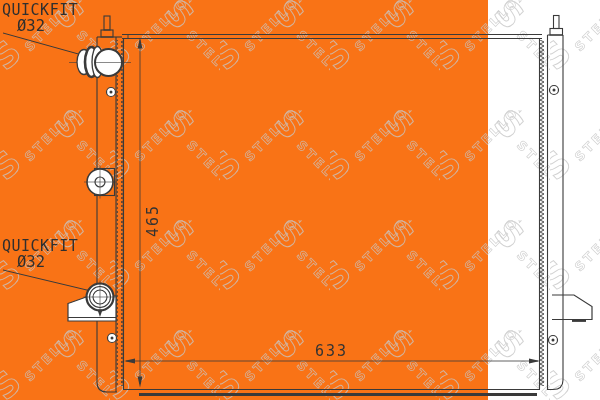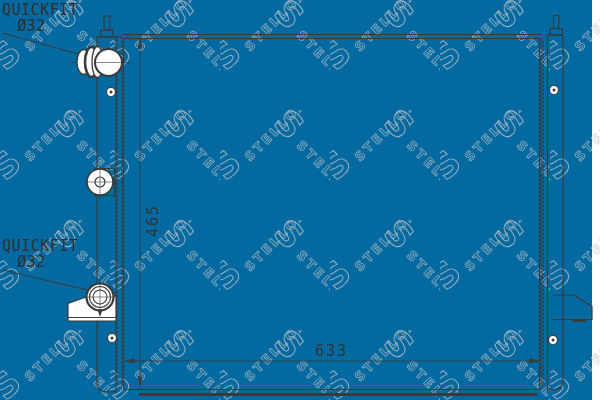--- a/index.html
+++ b/index.html
@@ -2,21 +2,21 @@
 <html><head>
 <meta charset="utf-8">
 <style>
   html, body { margin: 0; padding: 0; }
   body {
     width: 600px; height: 400px;
     background: #ffffff;
     font-family: "DejaVu Sans Mono", monospace;
     overflow: hidden;
   }
-  .stage { position: relative; width: 592px; height: 400px; background: #0369a1; }
+  .stage { position: relative; width: 488px; height: 400px; background: #f97316; }
   svg { display: block; }
   text.callout {
     fill: #2f2f2f;
     font-family: "DejaVu Sans Mono", monospace;
   }
   text.dim {
     fill: #333333;
     font-family: "DejaVu Sans Mono", monospace;
   }
   .wm-text {

